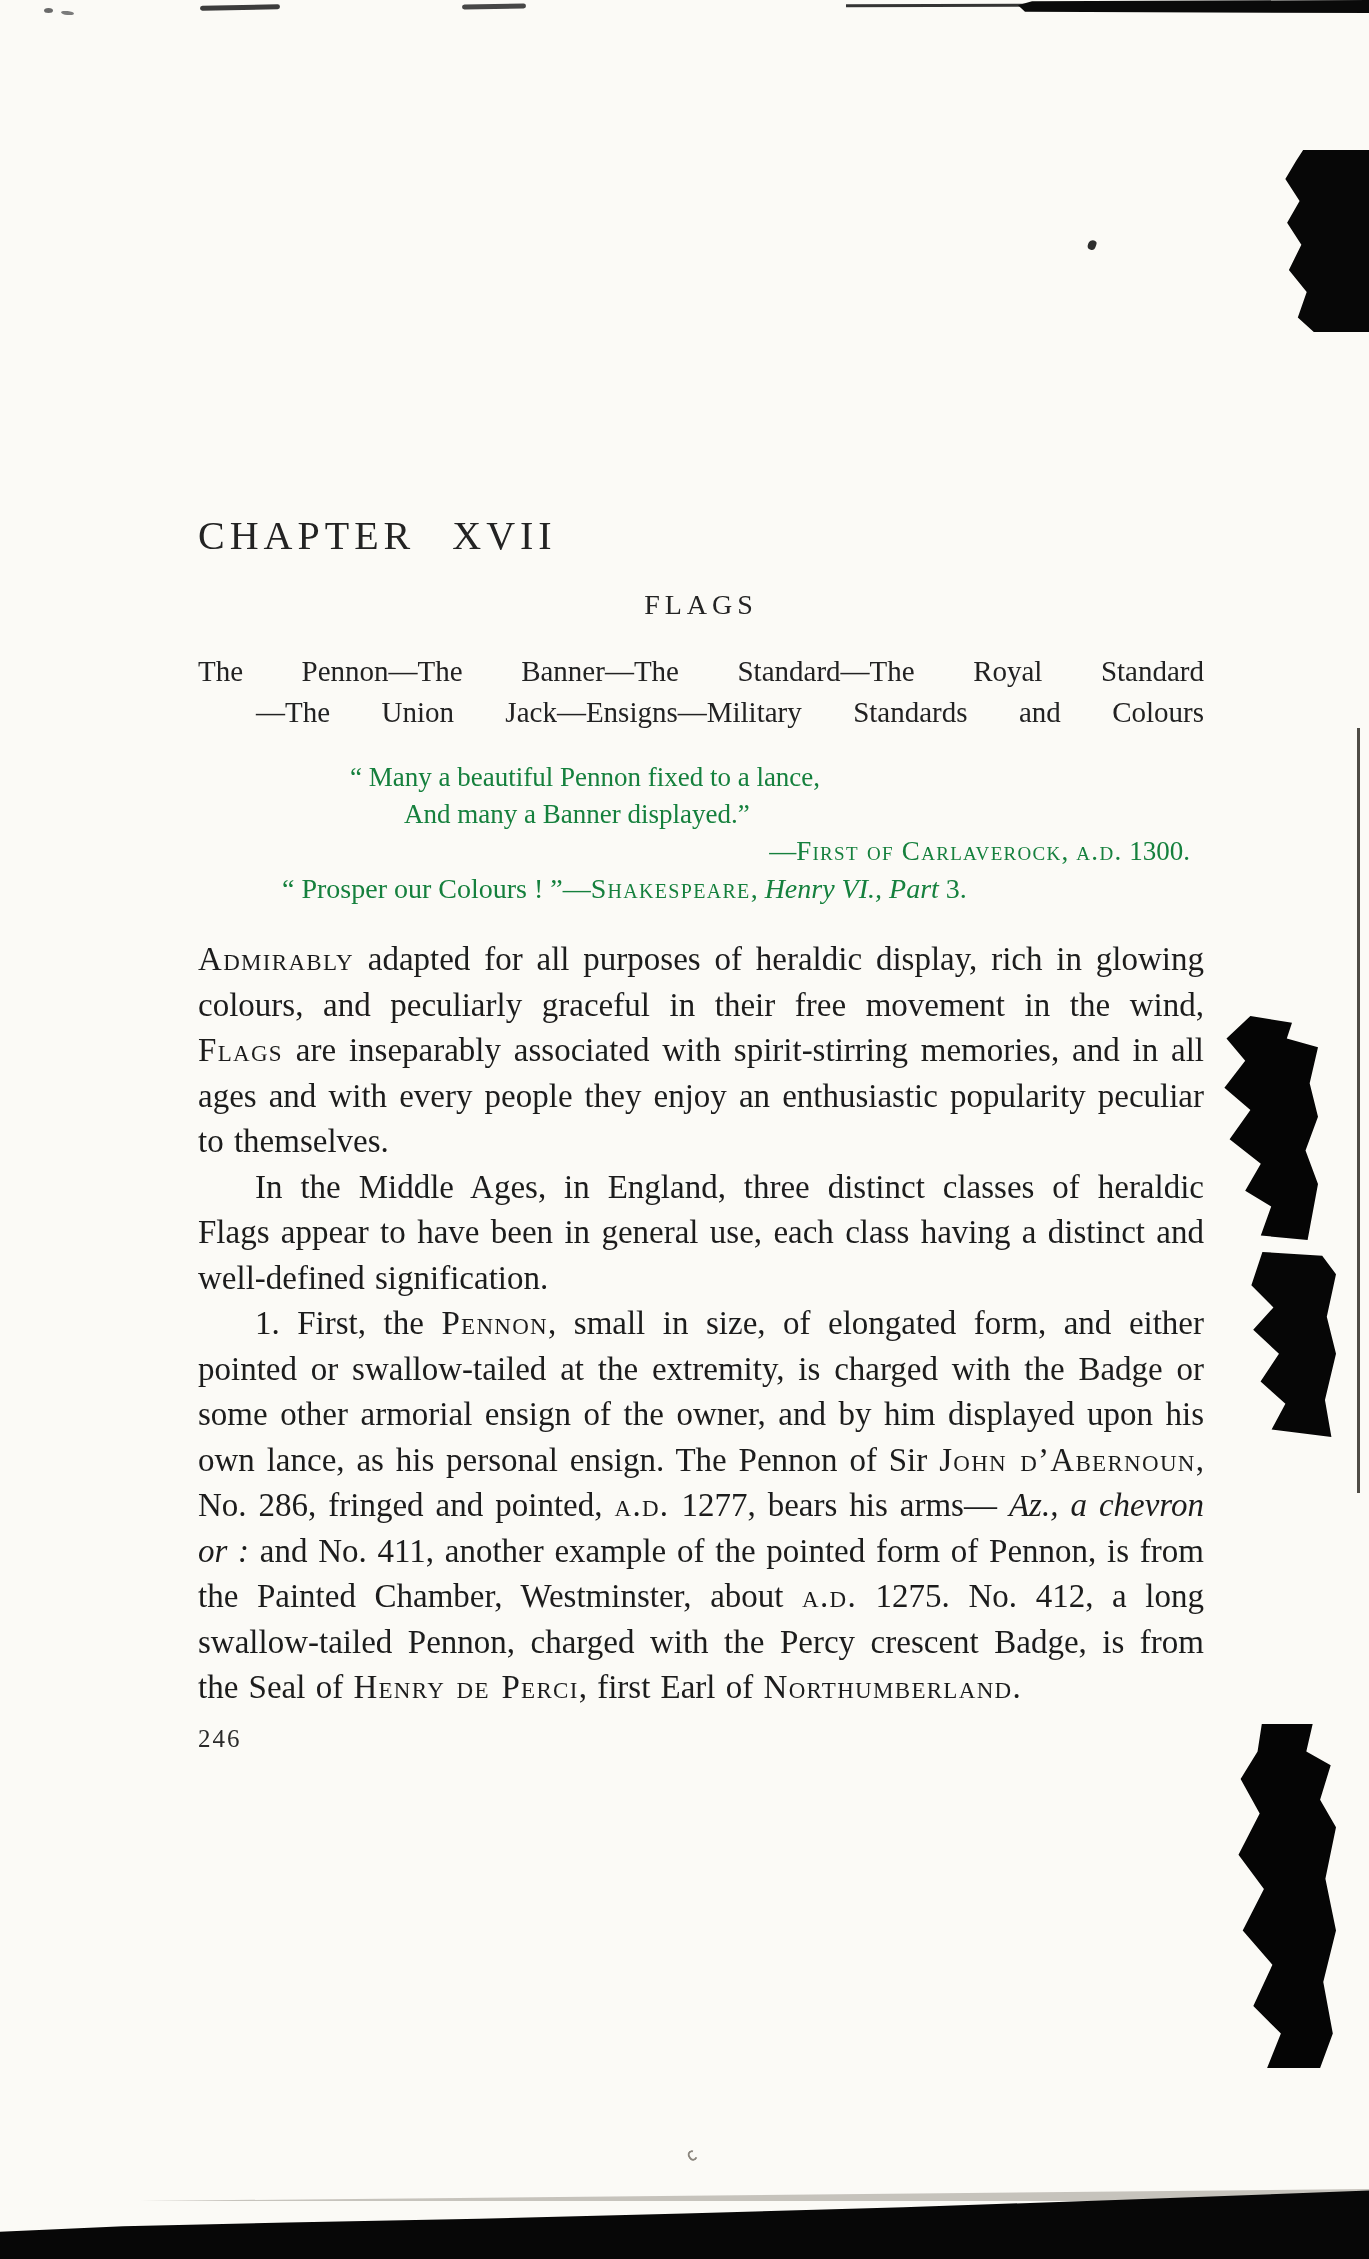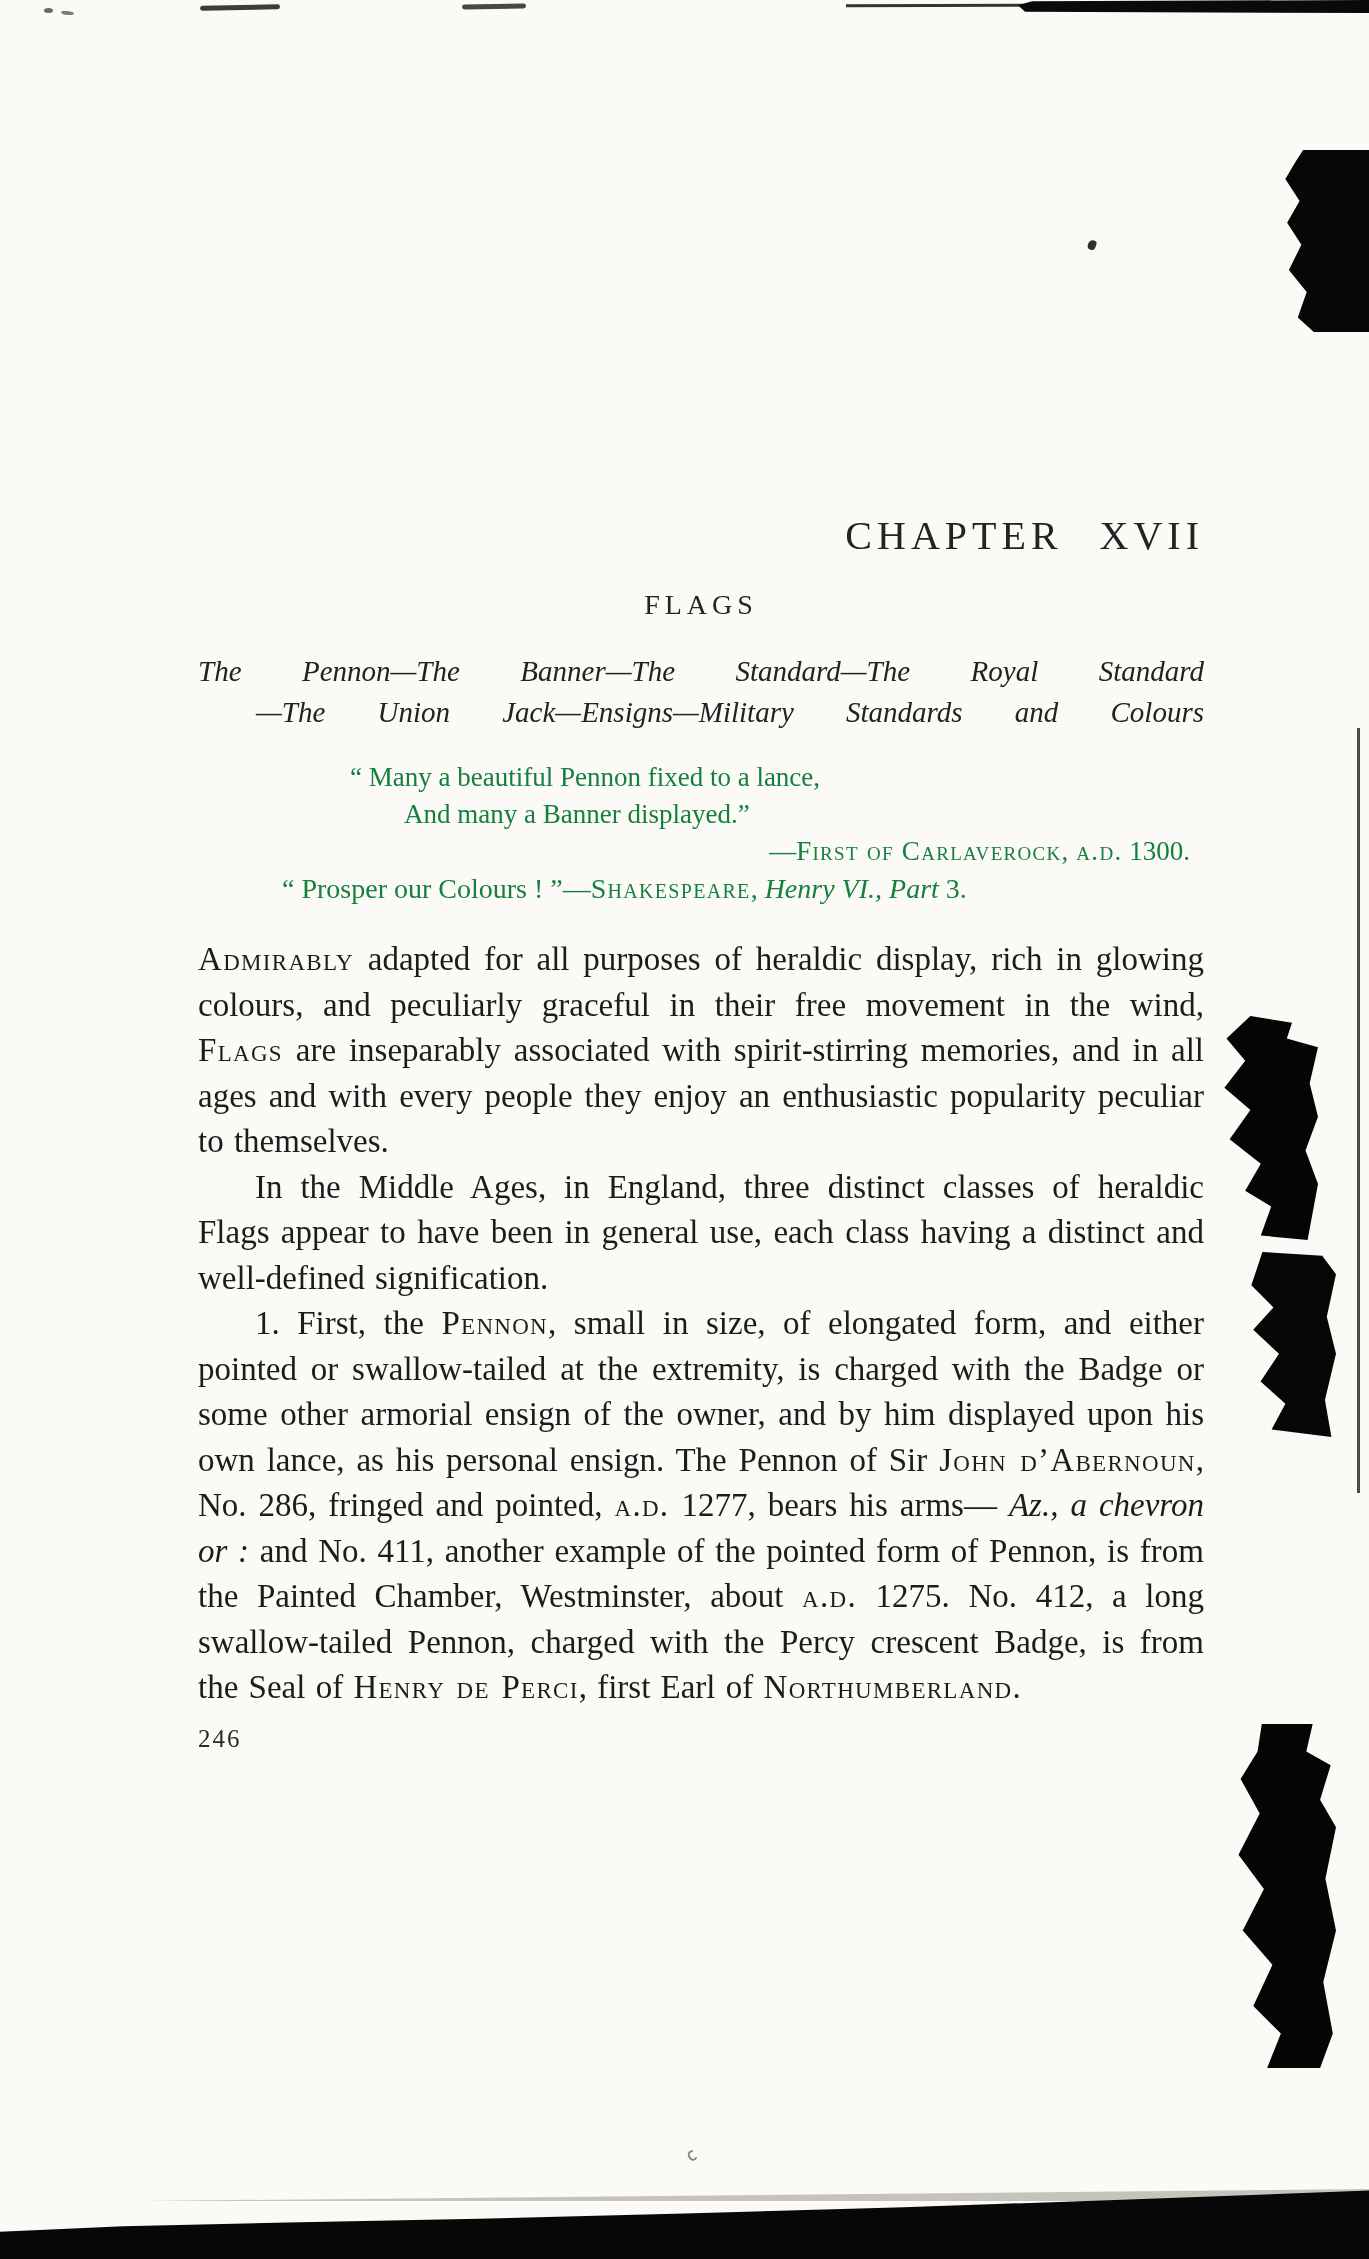--- a/index.html
+++ b/index.html
@@ -18,36 +18,35 @@
   }
 
   
   .content {
     position: absolute;
     left: 198px; top: 0;
     width: 1006px;
     padding-top: 512px;
   }
   .chapter-title {
-    text-align: right;
+    text-align: left;
     font-size: 40px;
     letter-spacing: 5px;
     word-spacing: 22px;
     color: #232323;
   }
   .chapter-subtitle {
     text-align: center;
     font-size: 28px;
     letter-spacing: 5px;
     margin-top: 30px;
     color: #242424;
   }
   .summary {
     margin-top: 30px;
-    font-style: italic;
     font-size: 29px;
     line-height: 41px;
     color: #222;
   }
   .summary-line { text-align: justify; text-align-last: justify; word-spacing: 7px; }
   .summary-line.indented { padding-left: 58px; }
   .summary-line.last { text-align-last: left; }
 
   .epigraph { margin-top: 26px; font-size: 27px; line-height: 37px; color: #15803d; }
   .epi-line1 { padding-left: 152px; }

